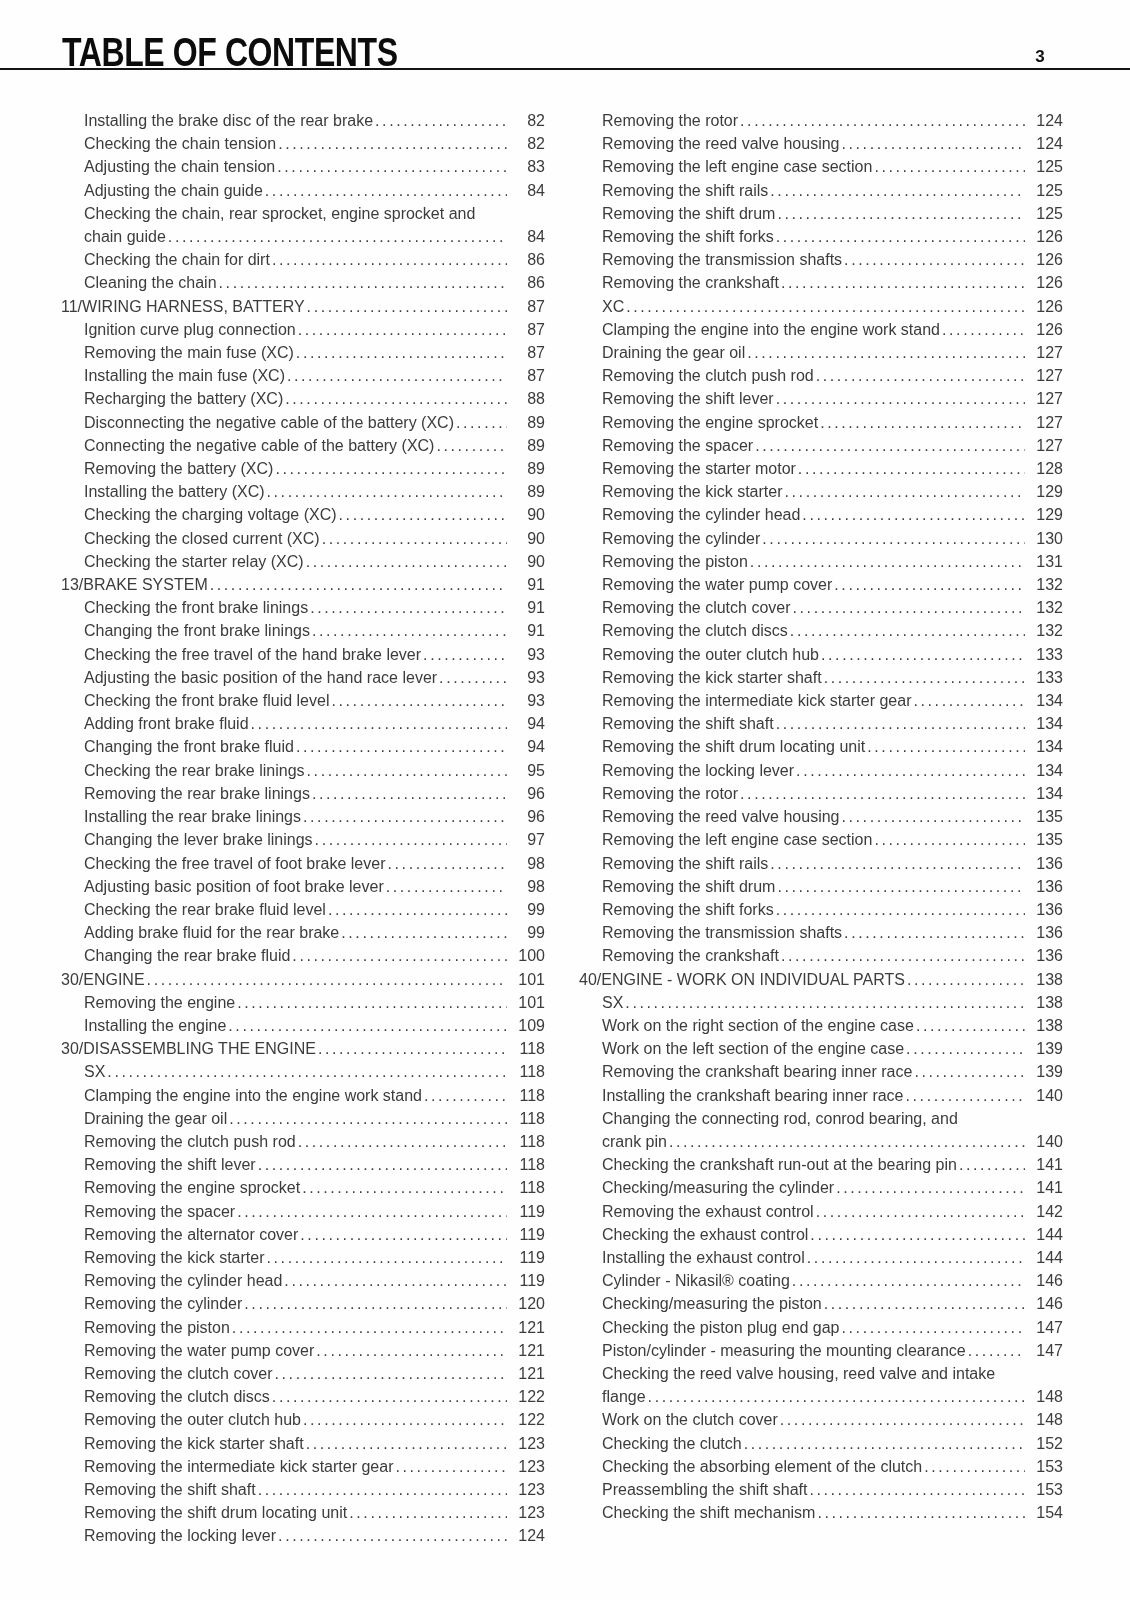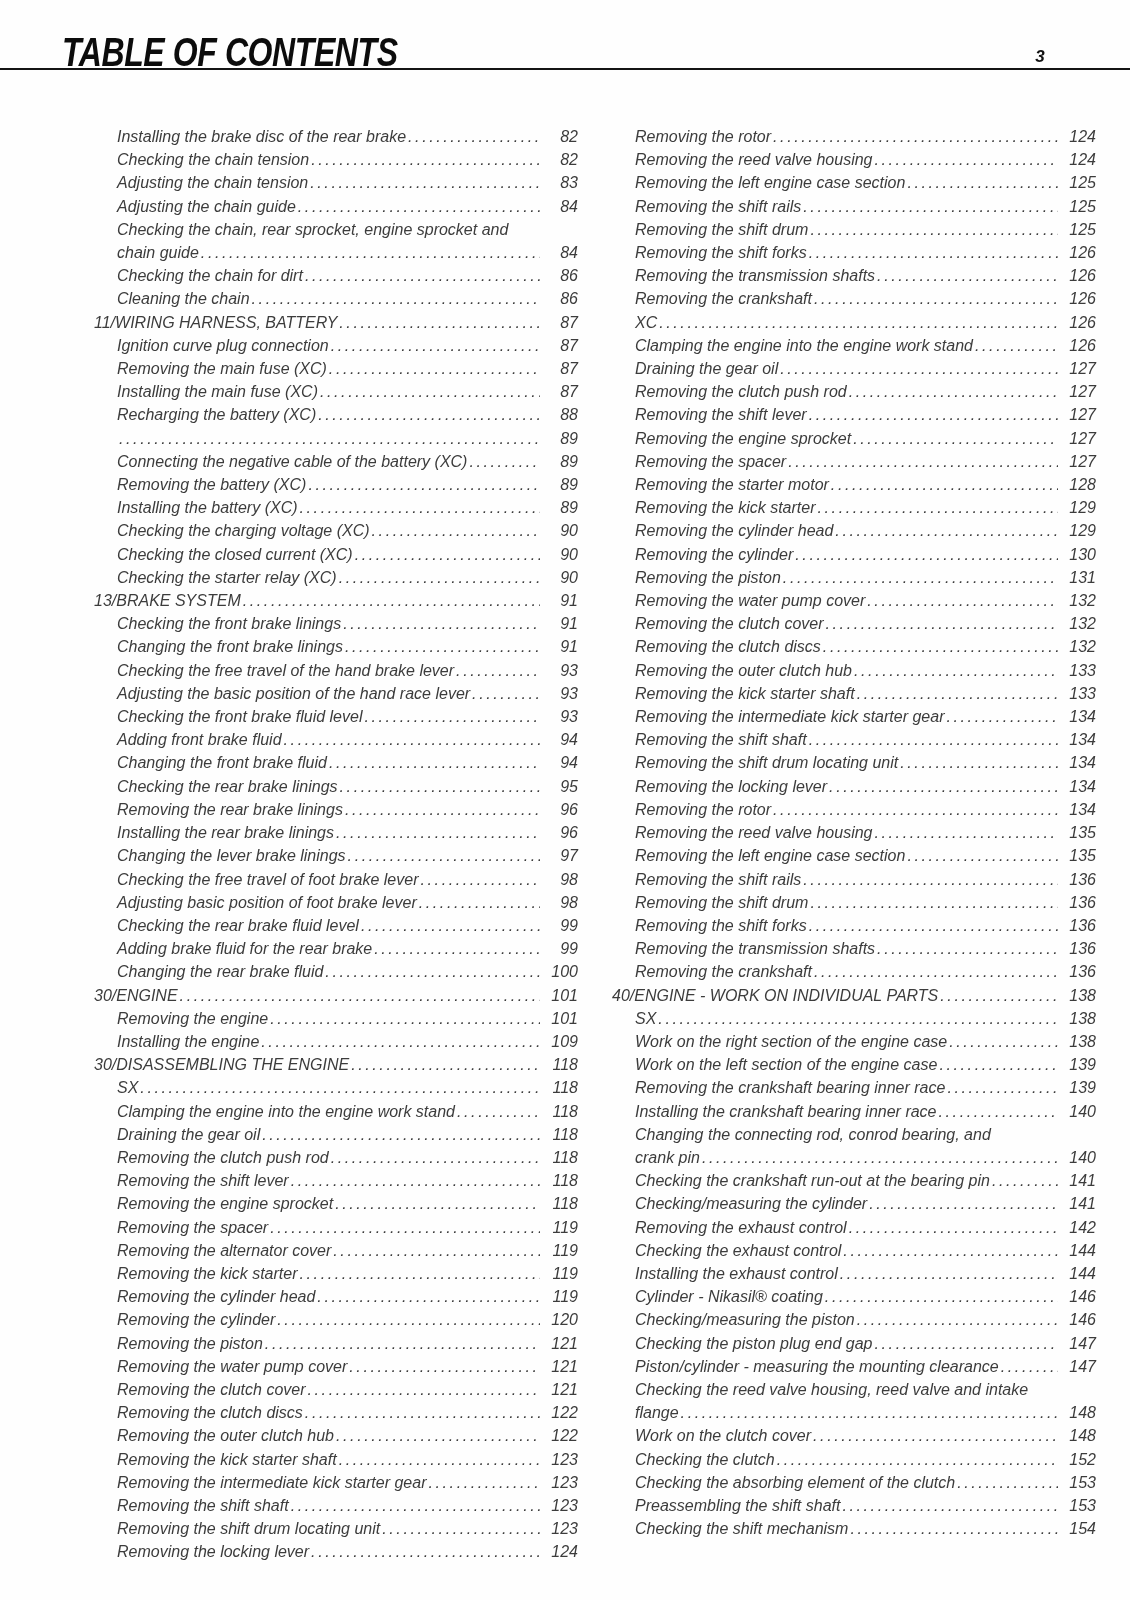--- a/index.html
+++ b/index.html
@@ -8,21 +8,20 @@
     background: #ffffff;
   }
   .page {
     position: relative;
     width: 1130px;
     height: 1600px;
     background: #fefefe;
     overflow: hidden;
     font-family: "Liberation Sans", "DejaVu Sans", sans-serif;
     color: #3c3c3c;
-    font-style: italic;
   }
   .header-rule {
     position: absolute;
     top: 68px;
     left: 0;
     width: 1130px;
     border-top: 2px solid #141414;
   }
   .title {
     position: absolute;
@@ -49,22 +48,21 @@
     color: #111111;
   }
   .cols {
     position: absolute;
     top: 109px;
     left: 0;
     width: 1130px;
   }
   .col {
     position: absolute;
-    top: 16px;
-    margin-left: 33px;
+    top: 0;
   }
   .col[data-col="left"]  { left: 61px;  width: 484px; }
   .col[data-col="right"] { left: 579px; width: 484px; }
 
   .row {
     display: flex;
     align-items: baseline;
     font-size: 16px;
     line-height: 23.2px;
     color: #3c3c3c;
@@ -155,20 +153,21 @@
           <span class="lbl">Installing the main fuse (XC)</span>
           <span class="dots"></span>
           <span class="pg">87</span>
         </div>
         <div class="row item">
           <span class="lbl">Recharging the battery (XC)</span>
           <span class="dots"></span>
           <span class="pg">88</span>
         </div>
         <div class="row item">
+          <span class="lbl">Disconnecting the negative cable of the battery (XC)</span>
           <span class="dots"></span>
           <span class="pg">89</span>
         </div>
         <div class="row item">
           <span class="lbl">Connecting the negative cable of the battery (XC)</span>
           <span class="dots"></span>
           <span class="pg">89</span>
         </div>
         <div class="row item">
           <span class="lbl">Removing the battery (XC)</span>

